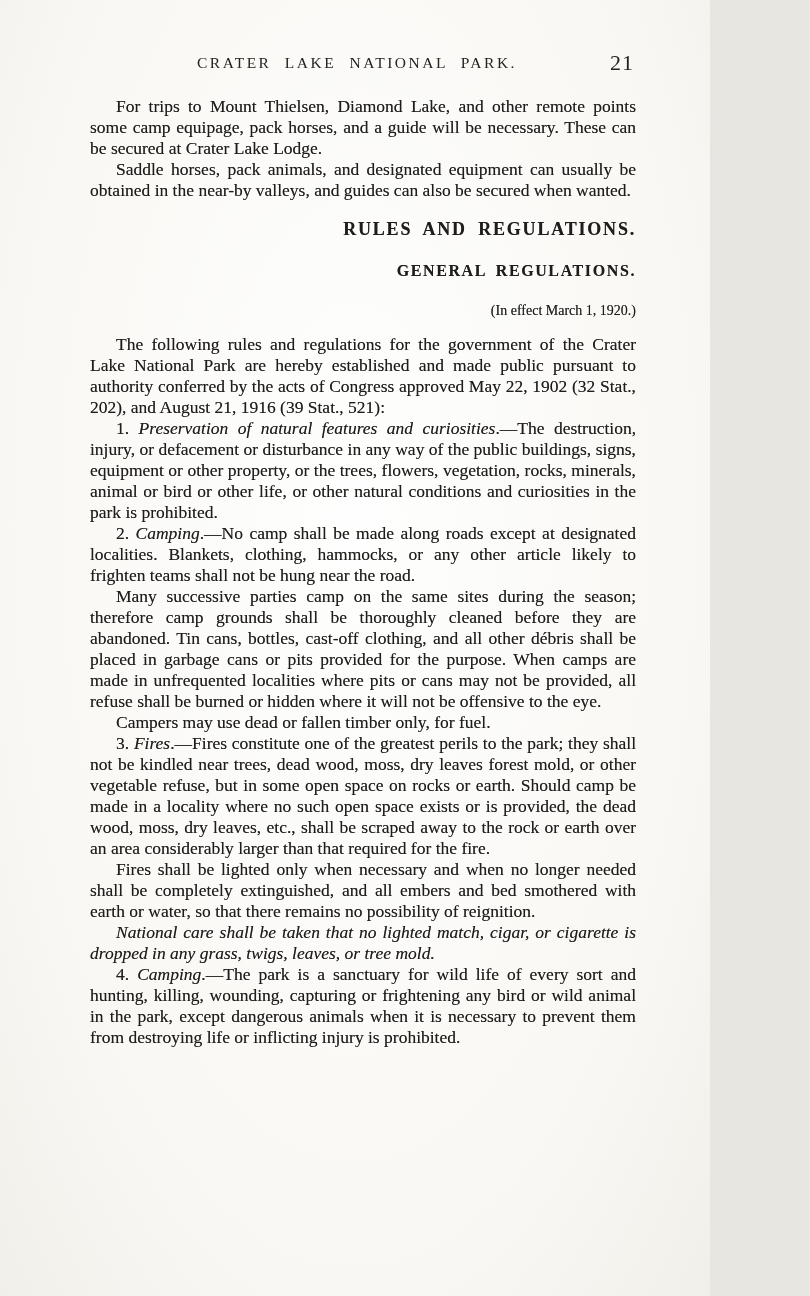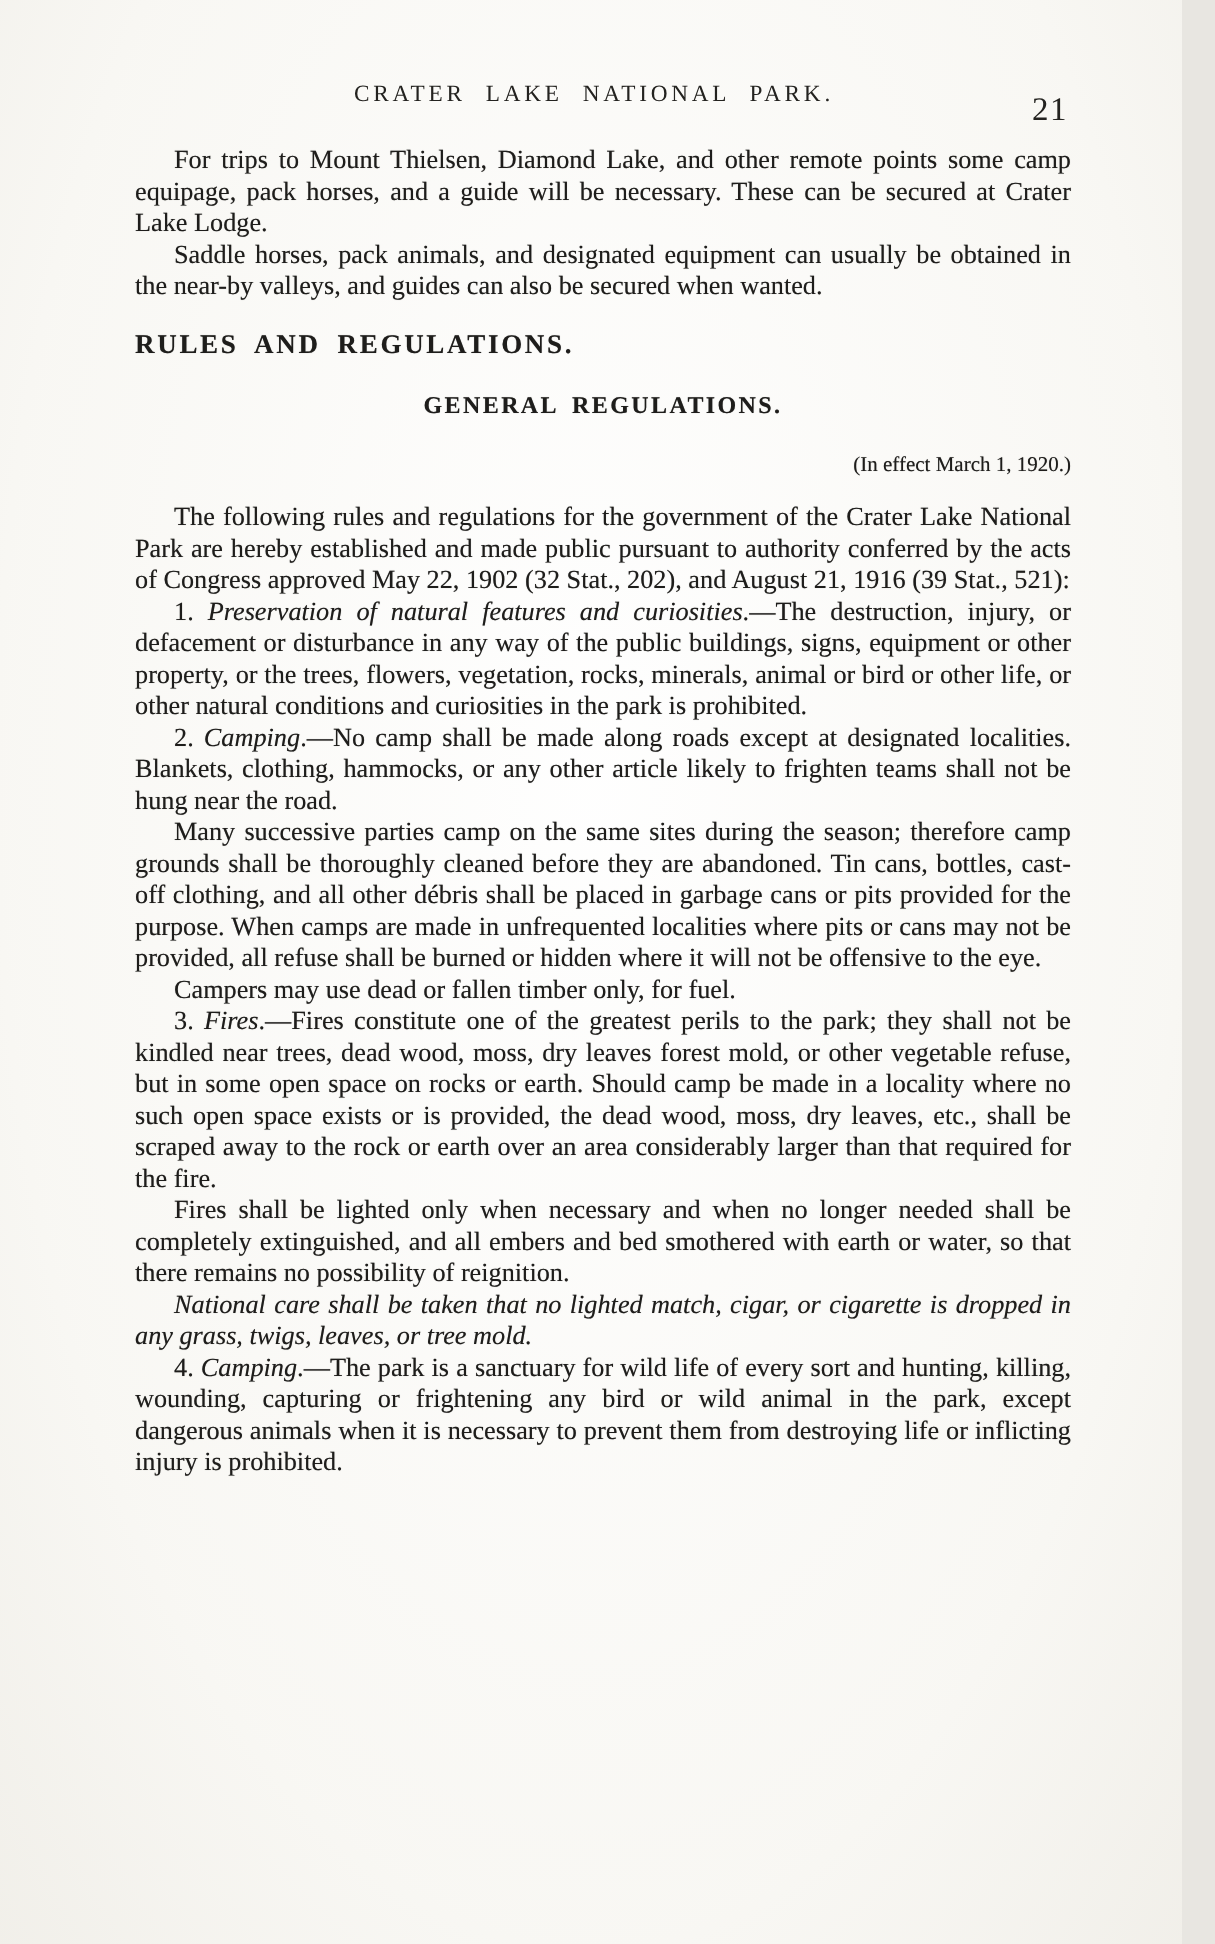--- a/index.html
+++ b/index.html
@@ -2,21 +2,21 @@
 <html><head>
 <meta charset="utf-8">
 <style>
   html, body {
     margin: 0;
     padding: 0;
     background: #e8e6e1;
   }
   .page {
     position: relative;
-    width: 788px;
+    width: 710px;
     height: 1296px;
     margin: 0;
     box-sizing: border-box;
     padding: 50px 74px 0 78px;
     background:
       radial-gradient(ellipse at 50% 40%, rgba(255,255,255,0.9) 0%, rgba(248,247,243,0.9) 70%, rgba(240,238,232,0.9) 100%),
       #fbfaf7;
     font-family: "Liberation Serif", "DejaVu Serif", serif;
     color: #1e1d1b;
     overflow: hidden;
@@ -33,50 +33,50 @@
     top: 4px;
     text-align: center;
     font-size: 15.5px;
     letter-spacing: 2.5px;
     word-spacing: 7px;
     color: #242320;
   }
   .running-head .page-number {
     position: absolute;
     right: 2px;
-    top: 10px;
+    top: 0;
     font-size: 22px;
     letter-spacing: 1px;
     color: #242320;
   }
   .doc-body {
     text-shadow: 0 0 0.45px rgba(30,29,27,0.55);
     margin-left: 12px;
   }
   .para {
     margin: 0;
     font-size: 17.5px;
     line-height: 21px;
     text-align: justify;
   }
   .style-body {
     text-indent: 26px;
   }
   .style-heading-major {
-    text-align: left;
+    text-align: right;
     text-indent: 0;
     font-weight: bold;
     font-size: 18px;
     line-height: 22px;
     letter-spacing: 1.8px;
     word-spacing: 5px;
     margin-top: 17px;
   }
   .style-heading-minor {
-    text-align: center;
+    text-align: right;
     text-indent: 0;
     font-weight: bold;
     font-size: 16px;
     line-height: 20px;
     letter-spacing: 1.6px;
     word-spacing: 4px;
     margin-top: 21px;
   }
   .style-effective-note {
     text-align: right;

